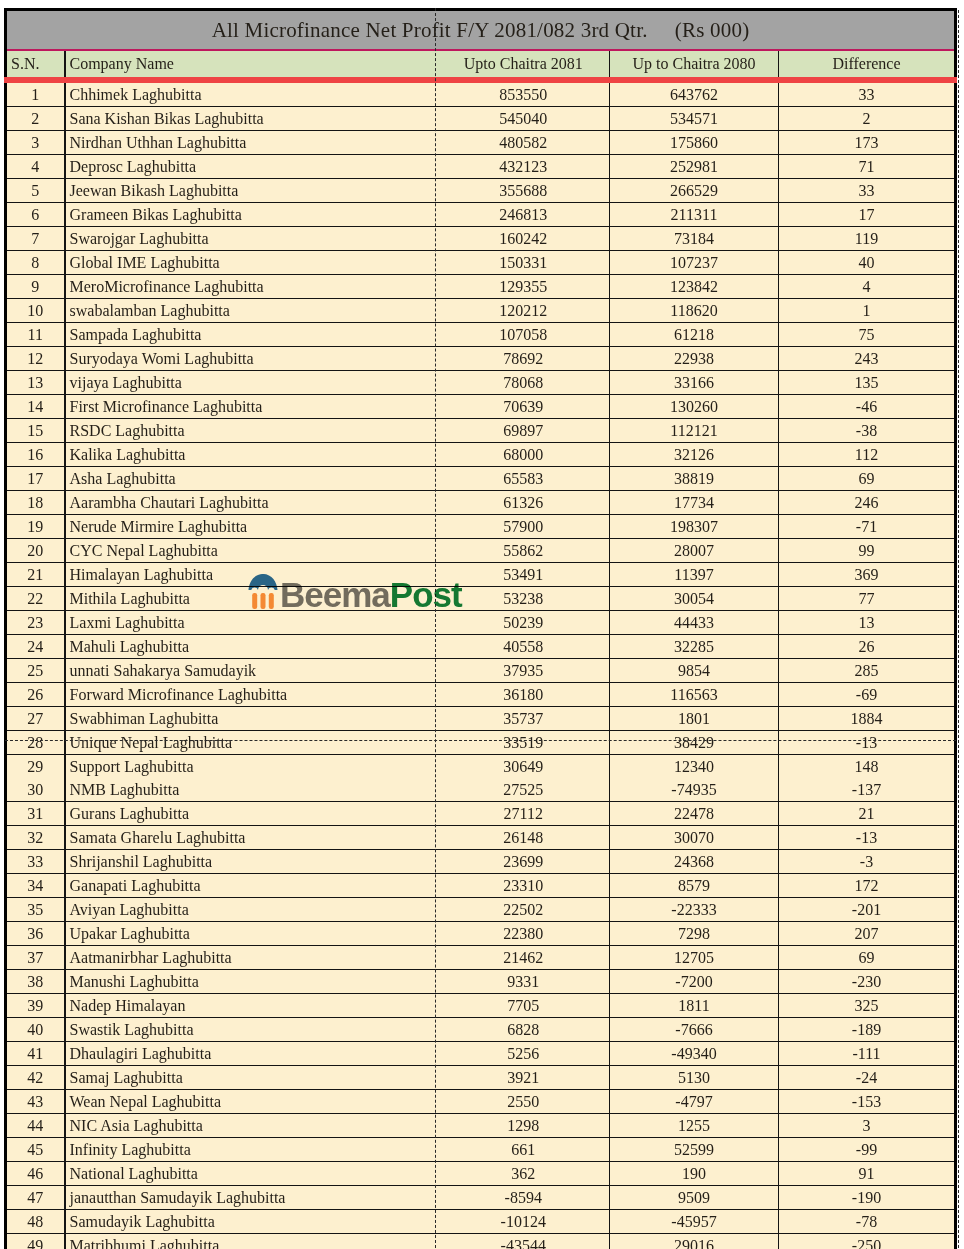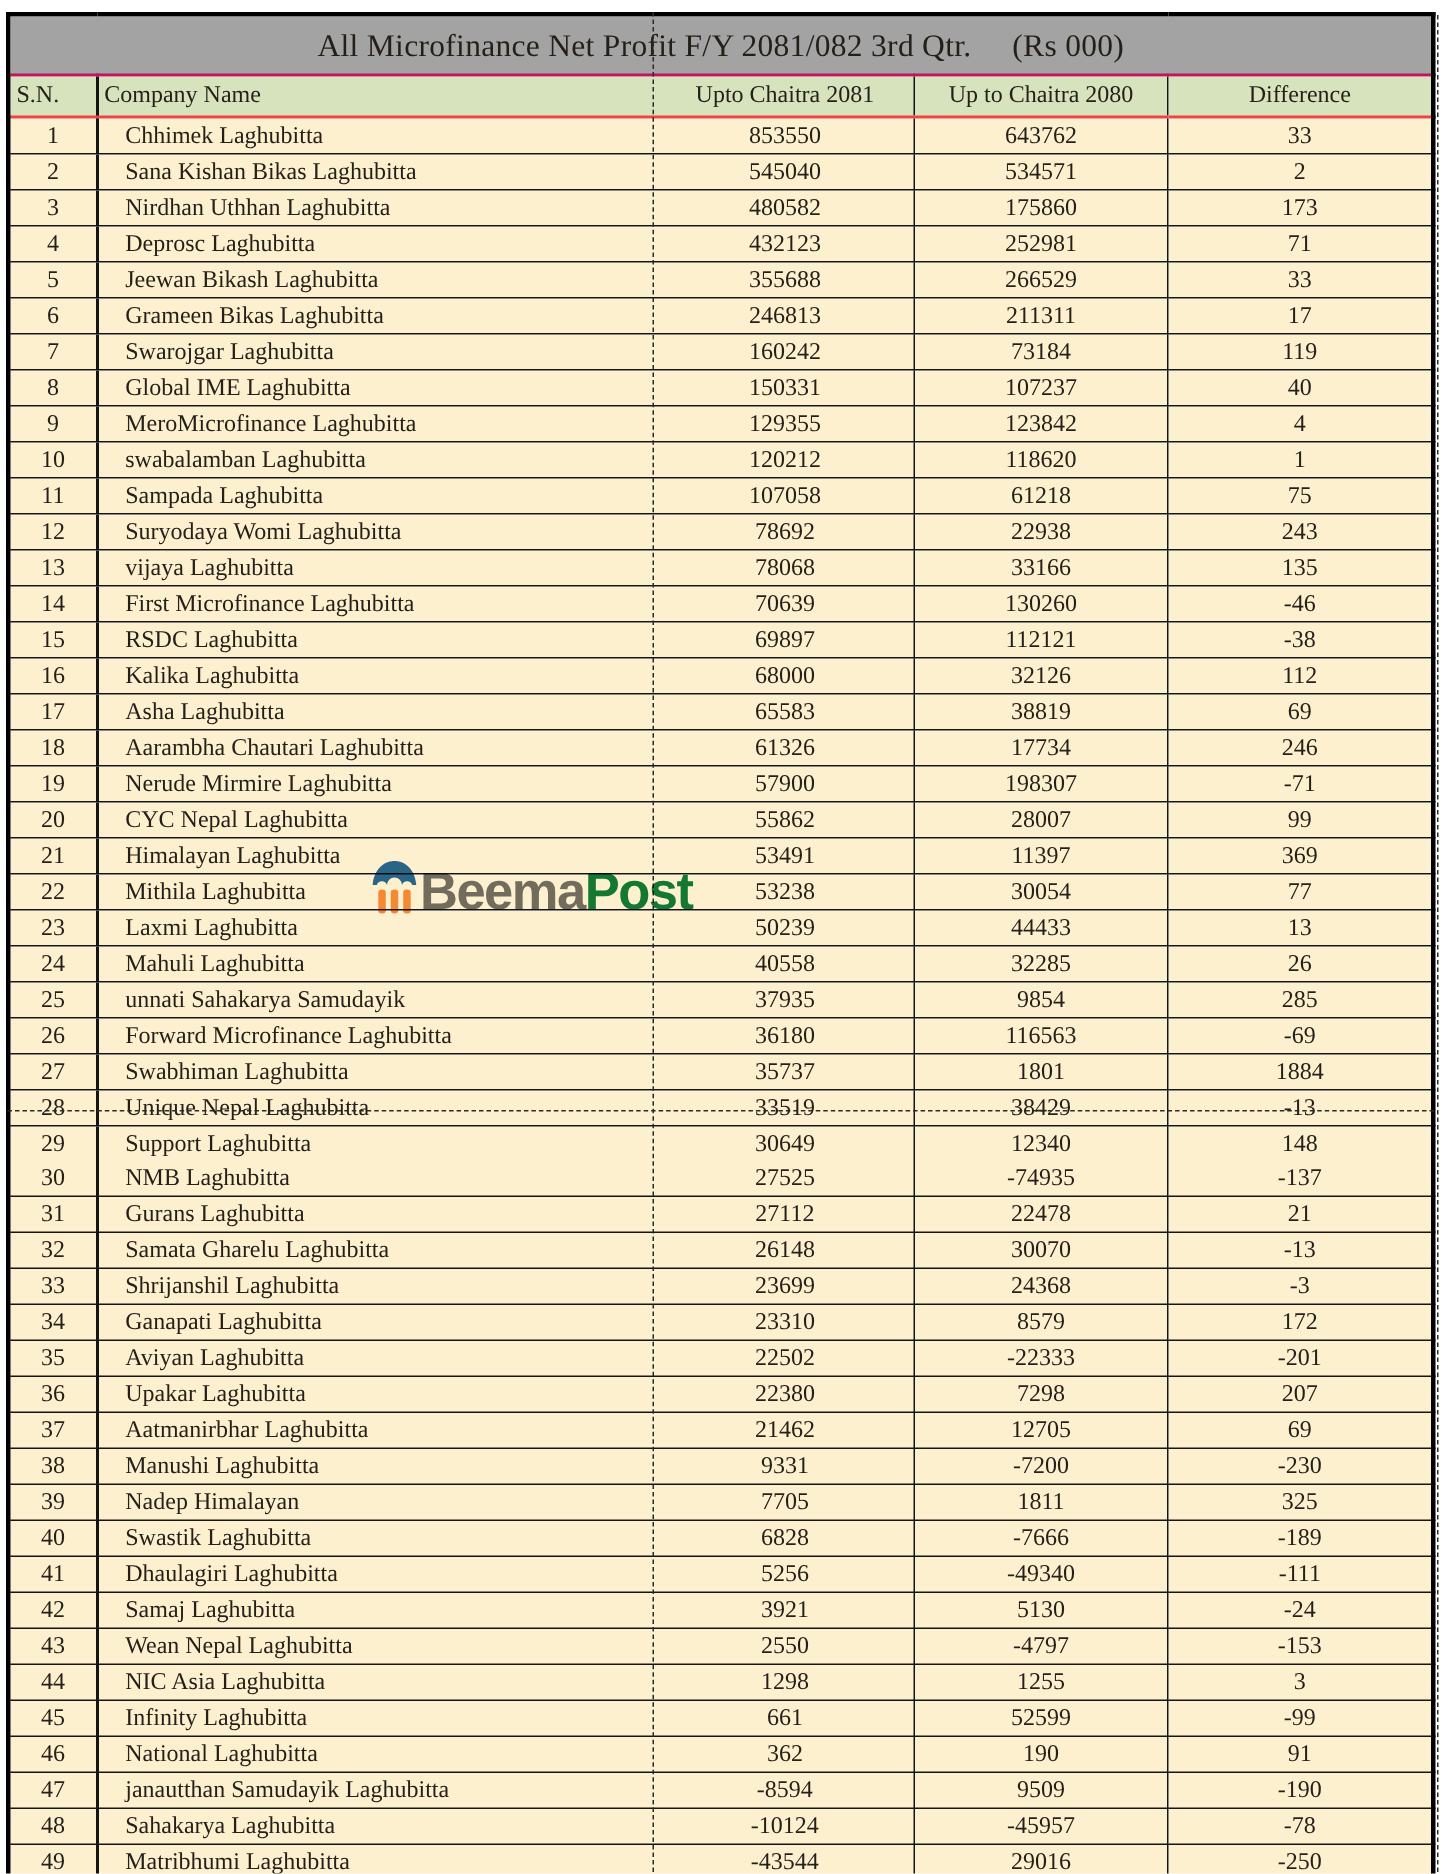--- a/index.html
+++ b/index.html
@@ -33,30 +33,30 @@
     font-size:21px;
     letter-spacing:.2px;
     border-bottom:2px solid #be185d;
     white-space:pre;
   }
   tr.header-row th{
     height:26px;
     background:#d6e3bc;
     font-weight:normal;
     font-size:16px;
-    border-bottom:2px solid #ef4444;
+    border-bottom:6px solid #ef4444;
   }
   tr.header-row th.c-sn, tr.header-row th.c-name{text-align:left;}
   tr.header-row th.c-v1, tr.header-row th.c-v2, tr.header-row th.c-diff{text-align:center;}
   tbody td{
     height:23px;
     background:#fdf0cf;
   }
   tbody td.c-sn{text-align:center;}
-  tbody td.c-name{text-align:left;padding-left:18px;}
+  tbody td.c-name{text-align:left;padding-left:4px;}
   tbody td.c-v1, tbody td.c-v2, tbody td.c-diff{text-align:center;}
   .c-sn{border-right-width:2px !important;}
   .c-name{border-right-style:hidden !important;}
   tr.pb-above td{border-bottom-style:hidden;}
   
   .pb-vline{
     position:absolute;
     width:0;
     border-left:1.5px dashed #2a2a2a;
     z-index:4;
@@ -436,21 +436,21 @@
           </tr>
           <tr>
             <td class="c-sn">47</td>
             <td class="c-name">janautthan Samudayik Laghubitta</td>
             <td class="c-v1">-8594</td>
             <td class="c-v2">9509</td>
             <td class="c-diff">-190</td>
           </tr>
           <tr>
             <td class="c-sn">48</td>
-            <td class="c-name">Sahakarya Laghubitta</td>
+            <td class="c-name">Samudayik Laghubitta</td>
             <td class="c-v1">-10124</td>
             <td class="c-v2">-45957</td>
             <td class="c-diff">-78</td>
           </tr>
           <tr>
             <td class="c-sn">49</td>
             <td class="c-name">Matribhumi Laghubitta</td>
             <td class="c-v1">-43544</td>
             <td class="c-v2">29016</td>
             <td class="c-diff">-250</td>

